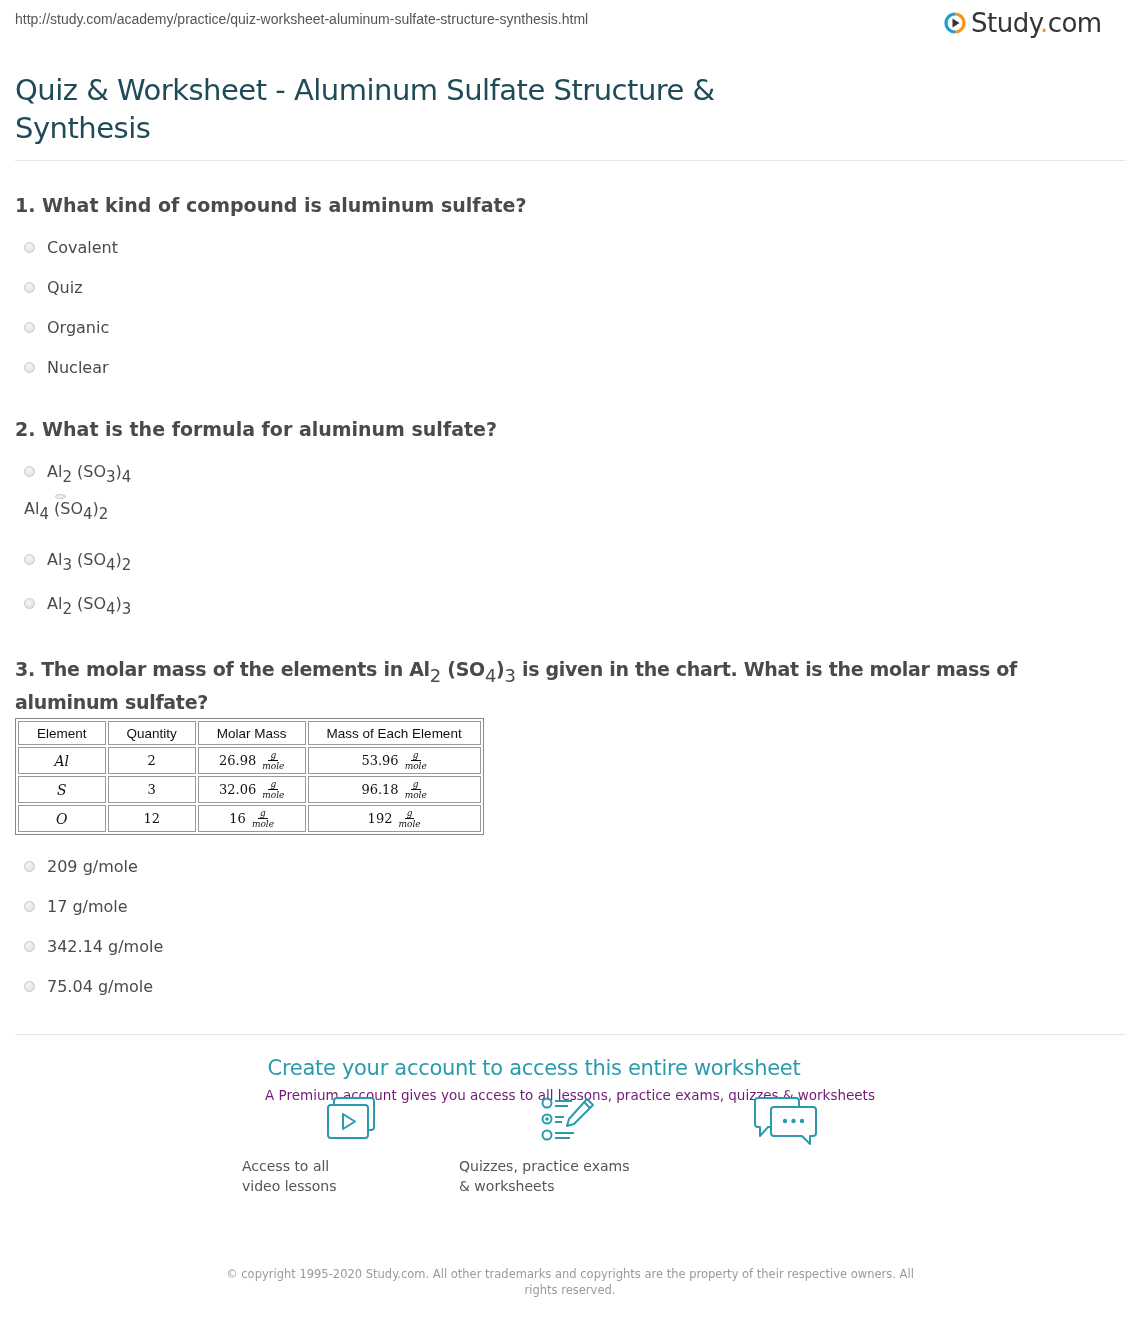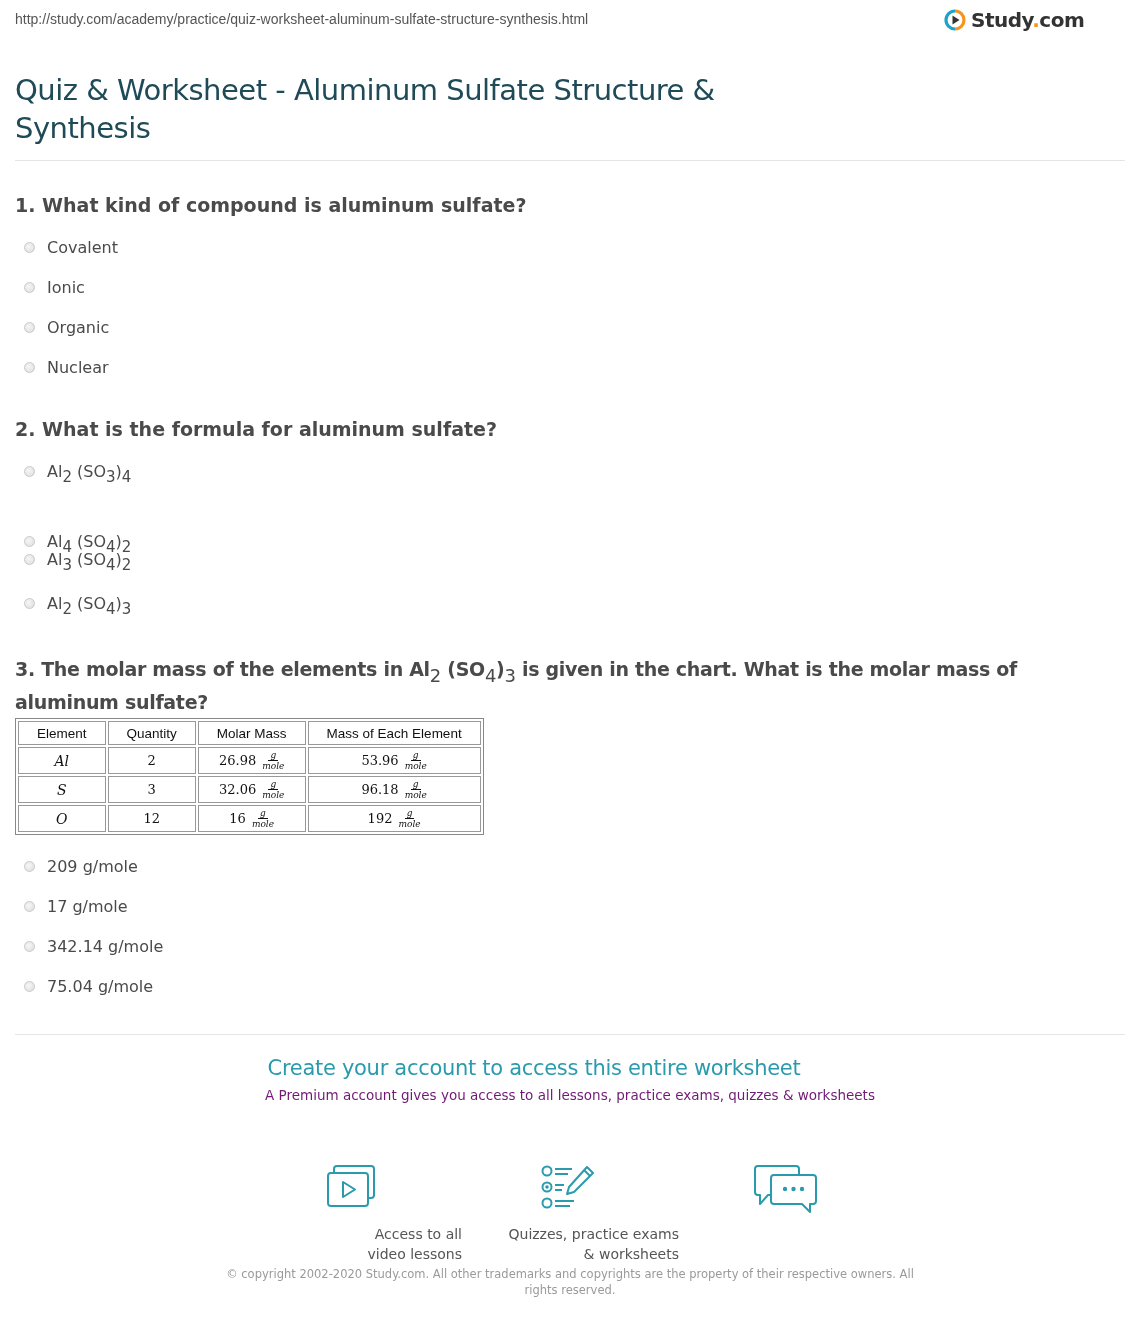--- a/index.html
+++ b/index.html
@@ -2,21 +2,21 @@
 <html><head>
 <meta charset="utf-8">
 <style>
   * { box-sizing: border-box; margin: 0; padding: 0; }
   html, body { width: 1140px; height: 1331px; background: #ffffff; }
   body { font-family: "DejaVu Sans", sans-serif; color: #4a4a4a; position: relative; overflow: hidden; }
 
   .url { position: absolute; left: 15px; top: 11px; font-family: "Liberation Sans", sans-serif; font-size: 14px; color: #555; }
   .logo { position: absolute; left: 944px; top: 8px; display: flex; align-items: center; }
   .logo-mark { width: 22px; height: 22px; margin-right: 5px; }
-  .logo-text { font-family: "DejaVu Sans", sans-serif; font-size: 20px; font-weight: bold; color: #333; letter-spacing: -0.5px; }
+  .logo-text { font-family: "DejaVu Sans", sans-serif; font-size: 26px; font-weight: normal; color: #333; letter-spacing: -0.5px; }
   .logo-dot { color: #f7941d; }
 
   .title { position: absolute; left: 15px; top: 71px; width: 800px; font-family: "DejaVu Sans", sans-serif; font-size: 29px; line-height: 38px; color: #1f4a57; font-weight: normal; letter-spacing: -0.5px; }
 
   .divider { position: absolute; left: 15px; width: 1110px; height: 1px; background: #e5e5e5; }
 
   .question { position: absolute; left: 15px; font-size: 19px; font-weight: bold; color: #4a4a4a; line-height: 33px; }
   .q3 { width: 1080px; letter-spacing: -0.3px; font-size: 19px; }
 
   .option { position: absolute; left: 24px; display: flex; align-items: center; height: 24px; }
@@ -29,21 +29,21 @@
   table.mm th { font-family: "Liberation Sans", sans-serif; font-weight: normal; font-size: 13.5px; color: #111; border: 1px solid #999; padding: 2px 18px; height: 24px; white-space: nowrap; }
   table.mm td { border: 1px solid #999; text-align: center; font-size: 13px; color: #111; height: 27px; padding: 0 4px; }
   table.mm td.el { font-style: italic; font-size: 14px; }
   .frac { display: inline-flex; flex-direction: column; align-items: center; vertical-align: middle; margin-left: 6px; font-style: italic; }
   .frac .n { font-size: 9px; line-height: 9px; border-bottom: 1px solid #111; padding: 0 2px; }
   .frac .d { font-size: 9px; line-height: 10px; }
 
   .cta-title { position: absolute; left: 0; width: 1068px; top: 1056px; text-align: center; font-size: 21px; color: #2a9bad; font-weight: normal; letter-spacing: -0.3px; }
   .cta-sub { position: absolute; left: 0; width: 1140px; top: 1087px; text-align: center; font-size: 13.5px; color: #701a75; }
 
-  .feature { position: absolute; top: 1164px; width: 220px; text-align: right; }
+  .feature { position: absolute; top: 1096px; width: 220px; text-align: left; }
   .feature svg { display: block; margin: 0 auto; }
   .feature-label { font-size: 14px; color: #555; line-height: 20px; margin-top: 14px; white-space: pre-line; }
 
   .footer { position: absolute; left: 210px; width: 720px; top: 1266px; text-align: center; font-size: 11.5px; color: #9a9a9a; line-height: 16px; }
 </style>
 </head>
 <body>
 
 <div class="url">http://study.com/academy/practice/quiz-worksheet-aluminum-sulfate-structure-synthesis.html</div>
 <div class="logo">
@@ -65,40 +65,40 @@
 <div class="question" style="top:189px;">
   <span>1.</span>
   <span>What kind of compound is aluminum sulfate?</span>
 </div>
 <div class="option" style="top:235px;">
     <span class="radio"></span>
     <span class="opt-text">Covalent</span>
   </div>
 <div class="option" style="top:275px;">
     <span class="radio"></span>
-    <span class="opt-text">Ionic</span>
+    <span class="opt-text">Quiz</span>
   </div>
 <div class="option" style="top:315px;">
     <span class="radio"></span>
     <span class="opt-text">Organic</span>
   </div>
 <div class="option" style="top:355px;">
     <span class="radio"></span>
     <span class="opt-text">Nuclear</span>
   </div>
 
 <div class="question" style="top:413px;">
   <span>2.</span>
   <span>What is the formula for aluminum sulfate?</span>
 </div>
 <div class="option" style="top:459px;">
     <span class="radio"></span>
     <span class="opt-text"><span>Al</span><sub>2</sub><span> (SO</span><sub>3</sub><span>)</span><sub>4</sub></span>
   </div>
-<div class="option" style="top:529px;">
+<div class="option" style="top:494px;flex-direction:column;">
     <span class="radio"></span>
     <span class="opt-text"><span>Al</span><sub>4</sub><span> (SO</span><sub>4</sub><span>)</span><sub>2</sub></span>
   </div>
 <div class="option" style="top:547px;">
     <span class="radio"></span>
     <span class="opt-text"><span>Al</span><sub>3</sub><span> (SO</span><sub>4</sub><span>)</span><sub>2</sub></span>
   </div>
 <div class="option" style="top:591px;">
     <span class="radio"></span>
     <span class="opt-text"><span>Al</span><sub>2</sub><span> (SO</span><sub>4</sub><span>)</span><sub>3</sub></span>
@@ -212,13 +212,13 @@
 <div class="feature" style="left:676px;">
   <svg width="64" height="50" viewBox="0 0 64 50">
     <path d="M4 2 H42 Q45 2 45 5 V28 Q45 31 42 31 H14 L6 40 V31 H4 Q1 31 1 28 V5 Q1 2 4 2 Z" fill="#fff" stroke="#2a9bad" stroke-width="2" stroke-linejoin="round"></path>
     <path d="M20 11 H59 Q62 11 62 14 V37 Q62 40 59 40 H56 V48 L48 40 H20 Q17 40 17 37 V14 Q17 11 20 11 Z" fill="#fff" stroke="#2a9bad" stroke-width="2" stroke-linejoin="round"></path>
     <circle cx="31" cy="25" r="2.2" fill="#2a9bad"></circle>
     <circle cx="39.5" cy="25" r="2.2" fill="#2a9bad"></circle>
     <circle cx="48" cy="25" r="2.2" fill="#2a9bad"></circle>
   </svg>
 </div>
 
-<div class="footer">© copyright 2002-2020 Study.com. All other trademarks and copyrights are the property of their respective owners. All rights reserved.</div>
+<div class="footer">© copyright 1995-2020 Study.com. All other trademarks and copyrights are the property of their respective owners. All rights reserved.</div>
 
 </body></html>

